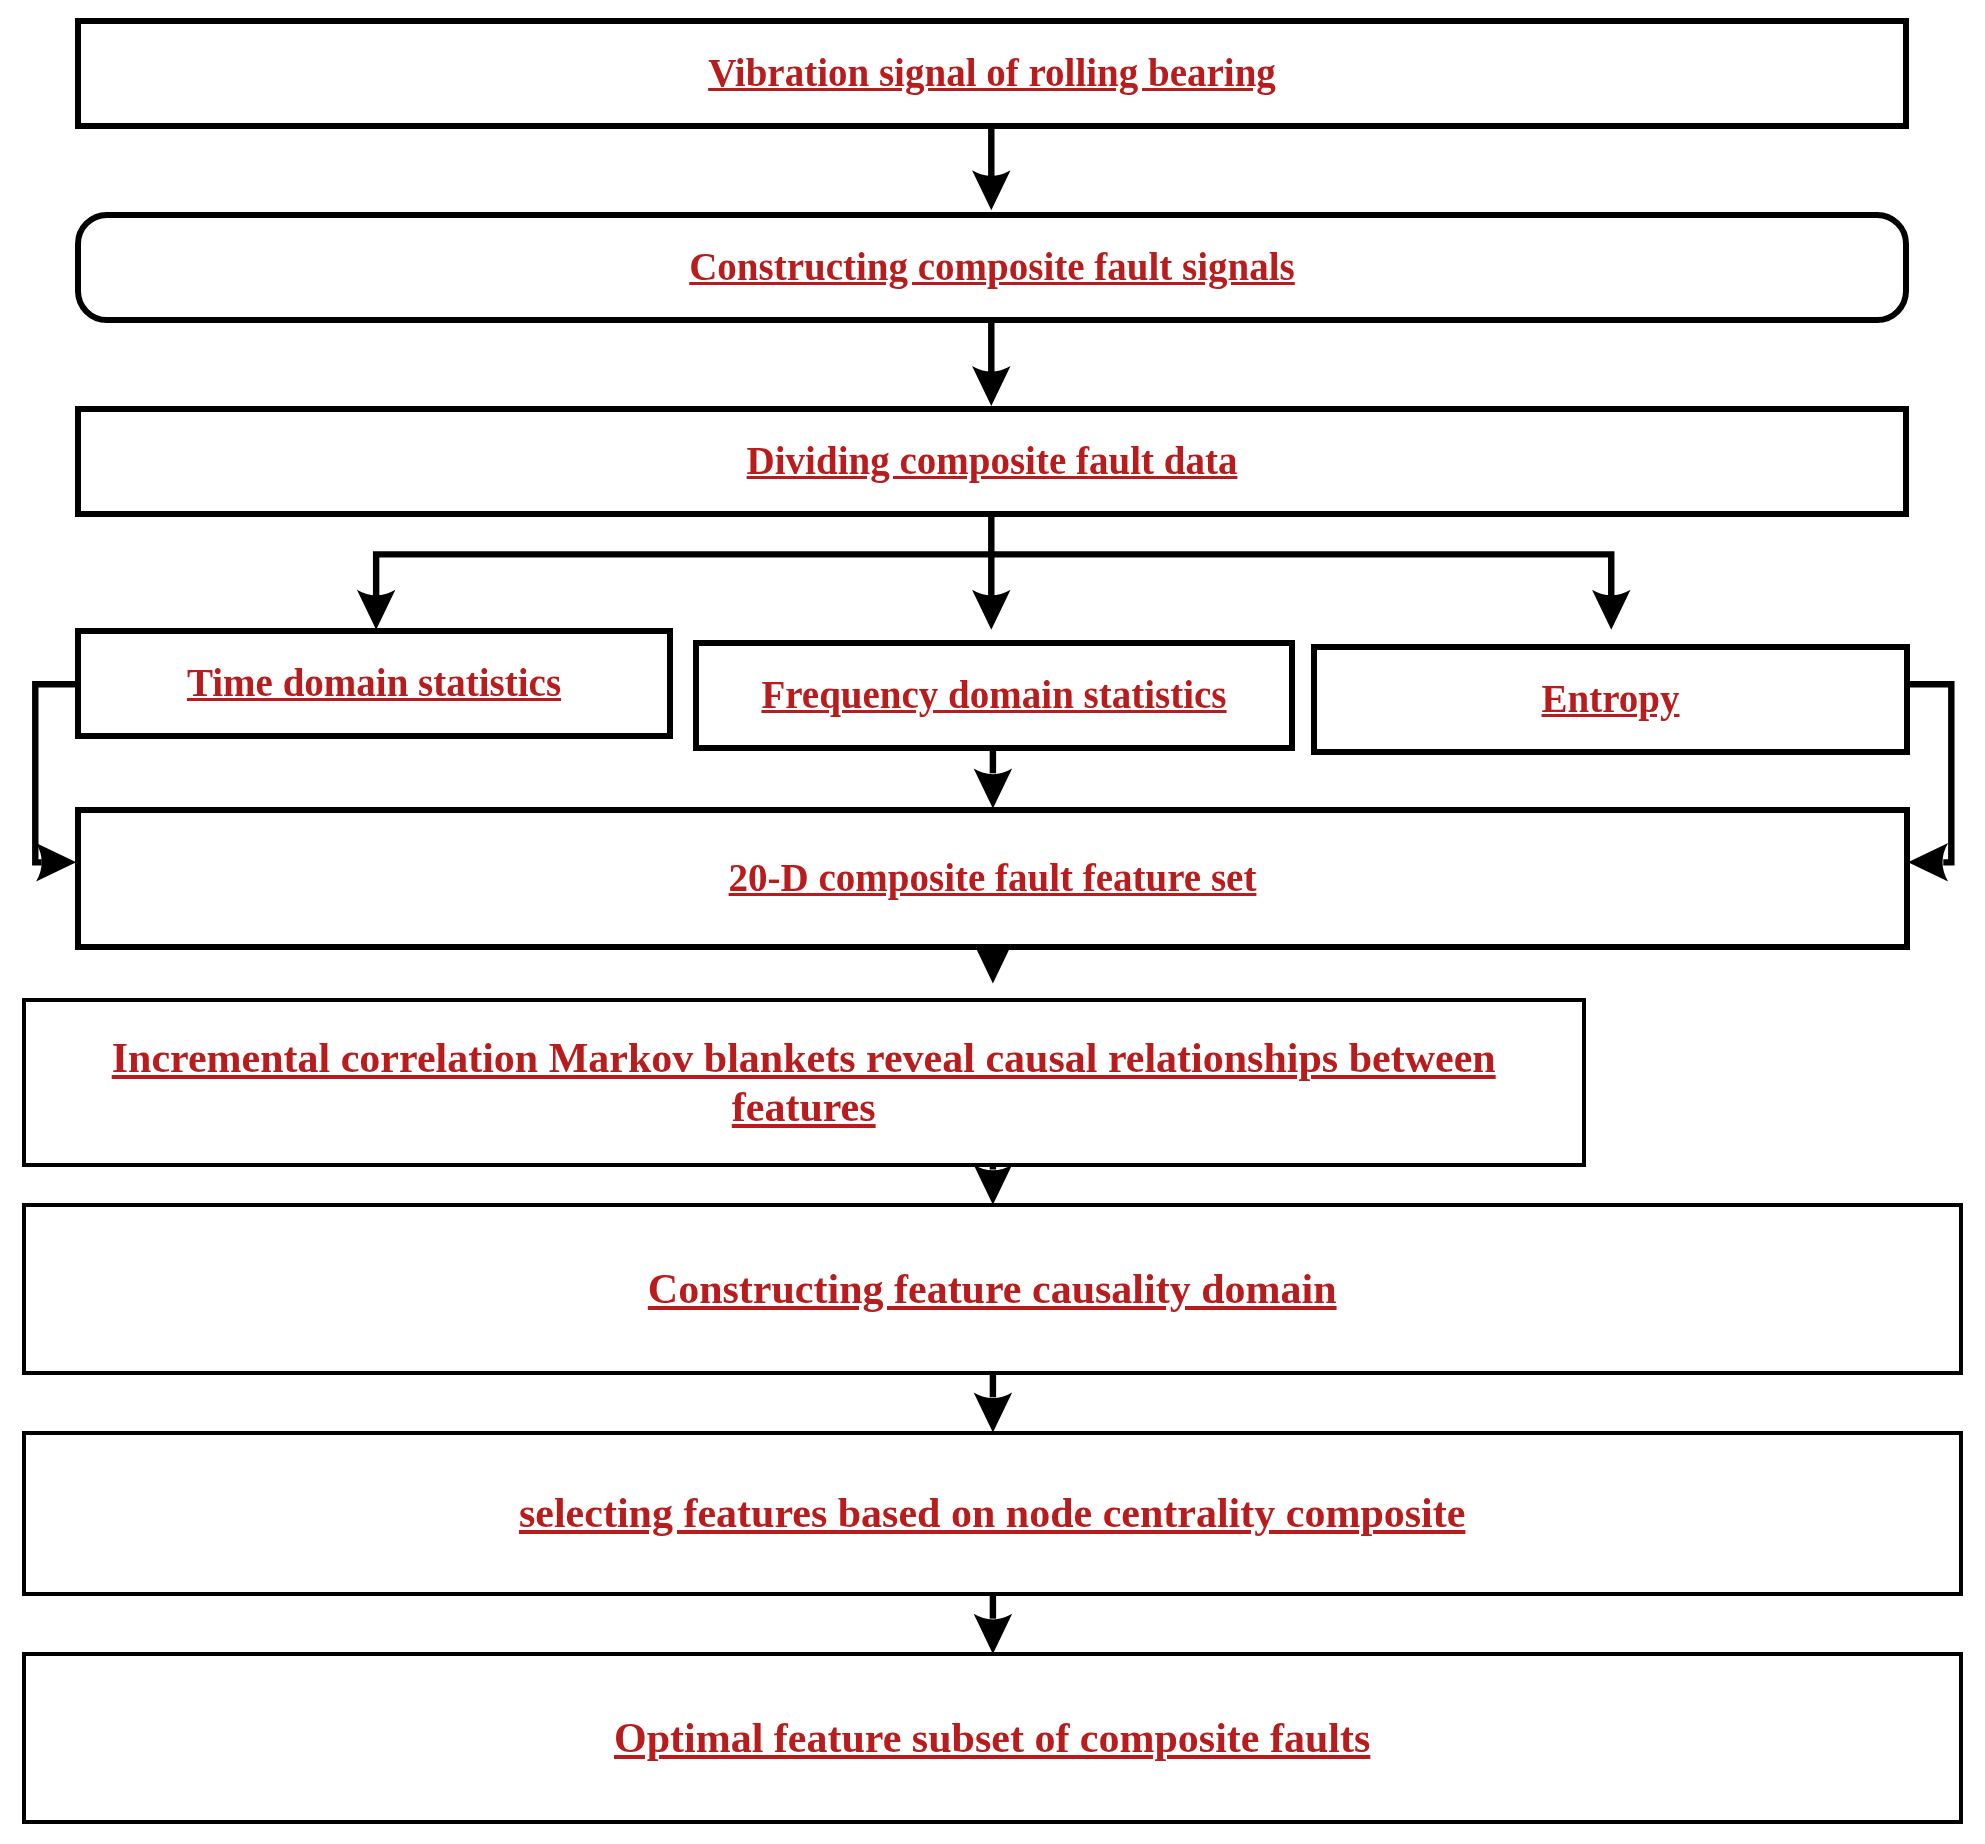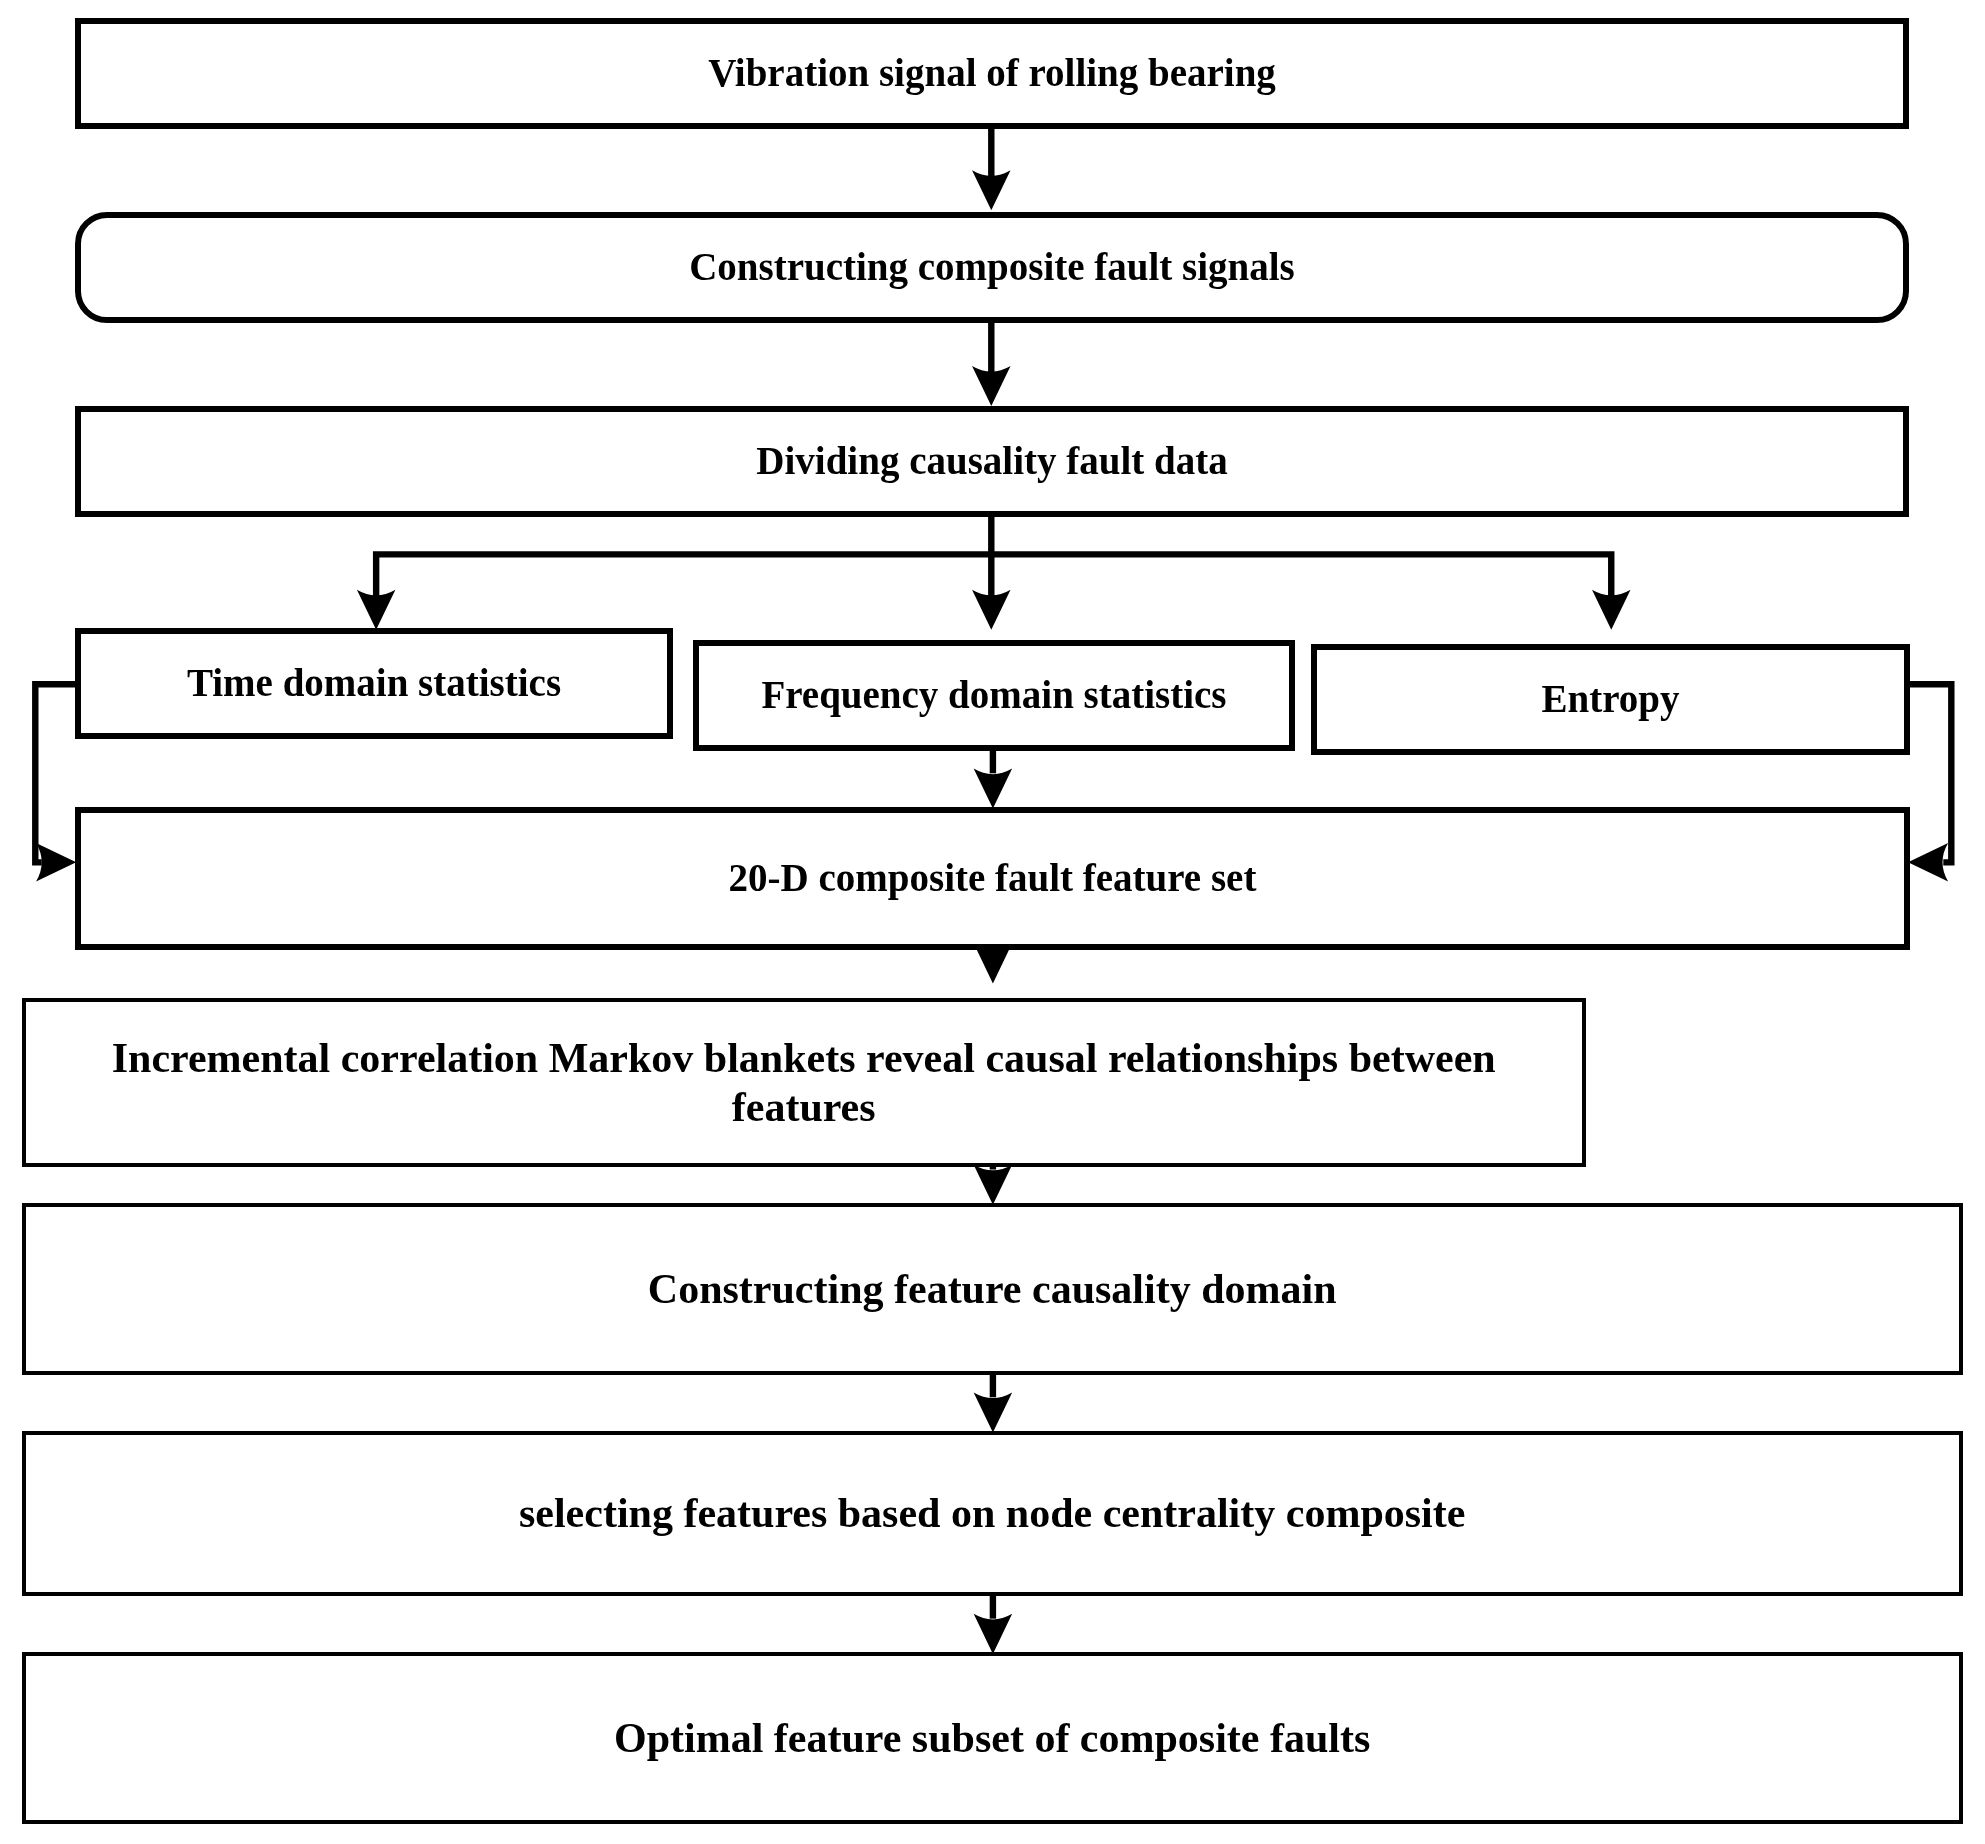--- a/index.html
+++ b/index.html
@@ -26,23 +26,24 @@
     box-sizing: border-box;
     background: #ffffff;
     border: 6.4px solid #000000;
     display: flex;
     align-items: center;
     justify-content: center;
     text-align: center;
     font-family: "Liberation Serif", "DejaVu Serif", serif;
     font-weight: 700;
     font-size: 39px;
-    color: #000000;
+    color: #b91c1c;
     line-height: 1.15;
     padding: 0 28px;
+    text-decoration: underline;
   }
   .node.wide-bottom {
     border-width: 4.8px;
     font-size: 42px;
   }
   .node span {
     display: block;
   }
 </style>
 </head>
@@ -89,21 +90,21 @@
 
   <div class="node" style="left:75px; top:18.4px; width:1834px; height:111px;">
     <span>Vibration signal of rolling bearing</span>
   </div>
 
   <div class="node" style="left:75px; top:212px; width:1834px; height:111px;border-radius:32px;">
     <span>Constructing composite fault signals</span>
   </div>
 
   <div class="node" style="left:75px; top:406px; width:1834px; height:111px;">
-    <span>Dividing causality fault data</span>
+    <span>Dividing composite fault data</span>
   </div>
 
   <div class="node" style="left:75px; top:628px; width:598px; height:111px;">
     <span>Time domain statistics</span>
   </div>
 
   <div class="node" style="left:693px; top:628px; width:602px; height:111px;margin-top:12px;">
     <span>Frequency domain statistics</span>
   </div>
 

